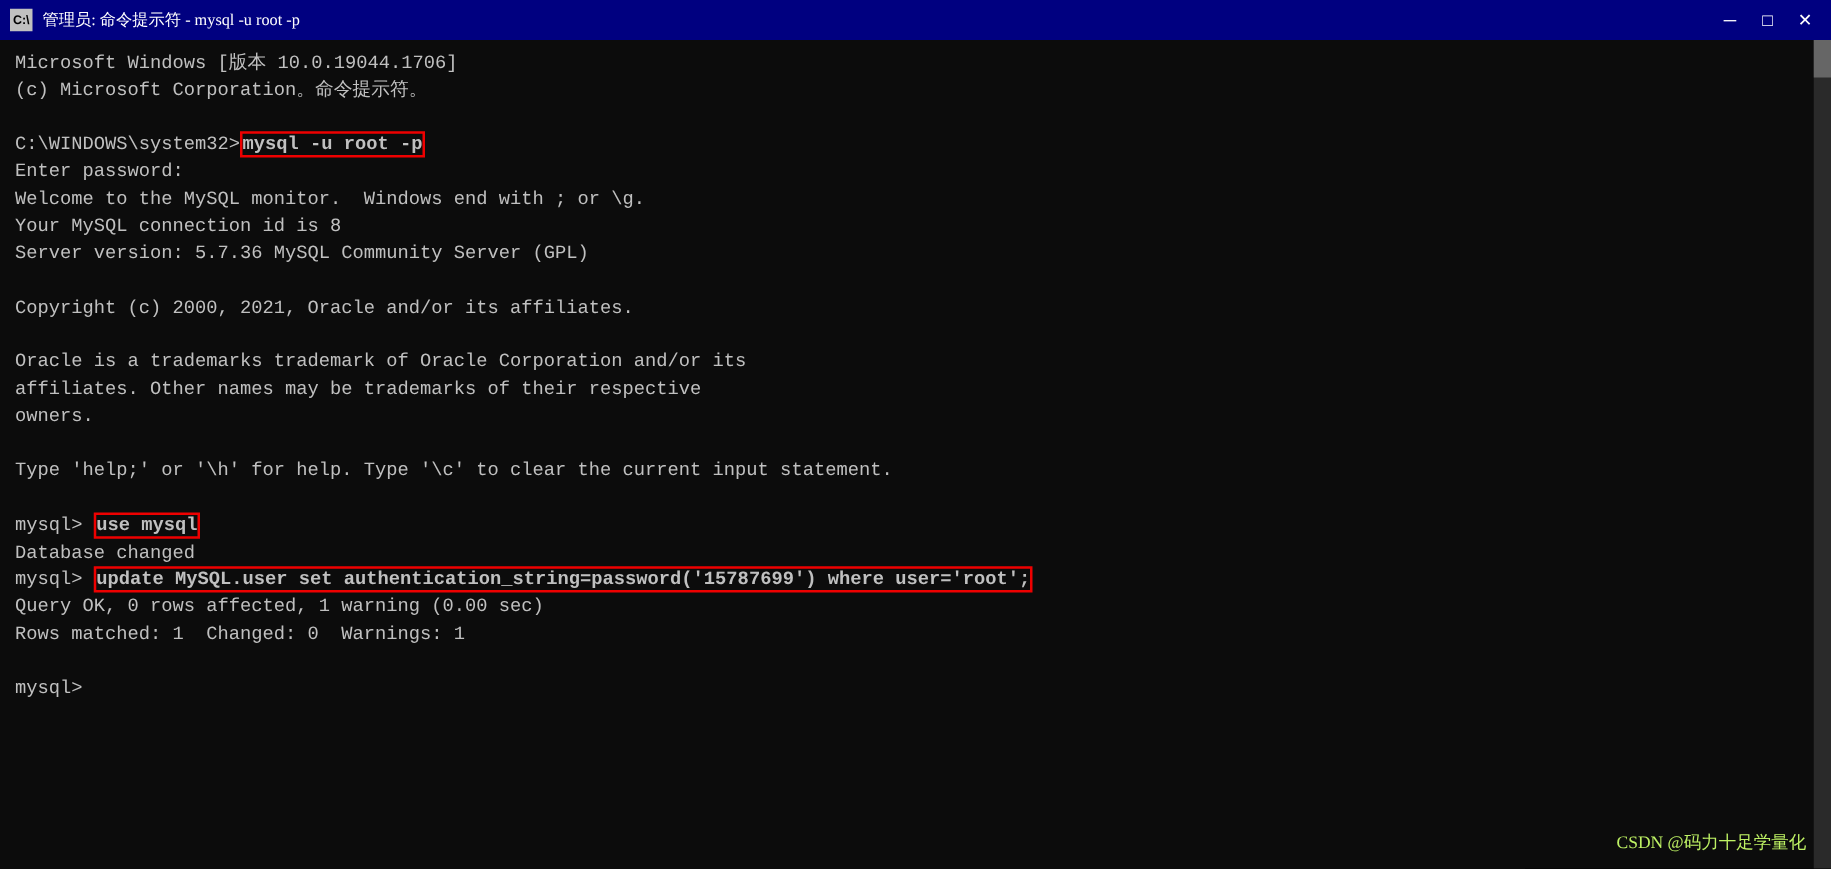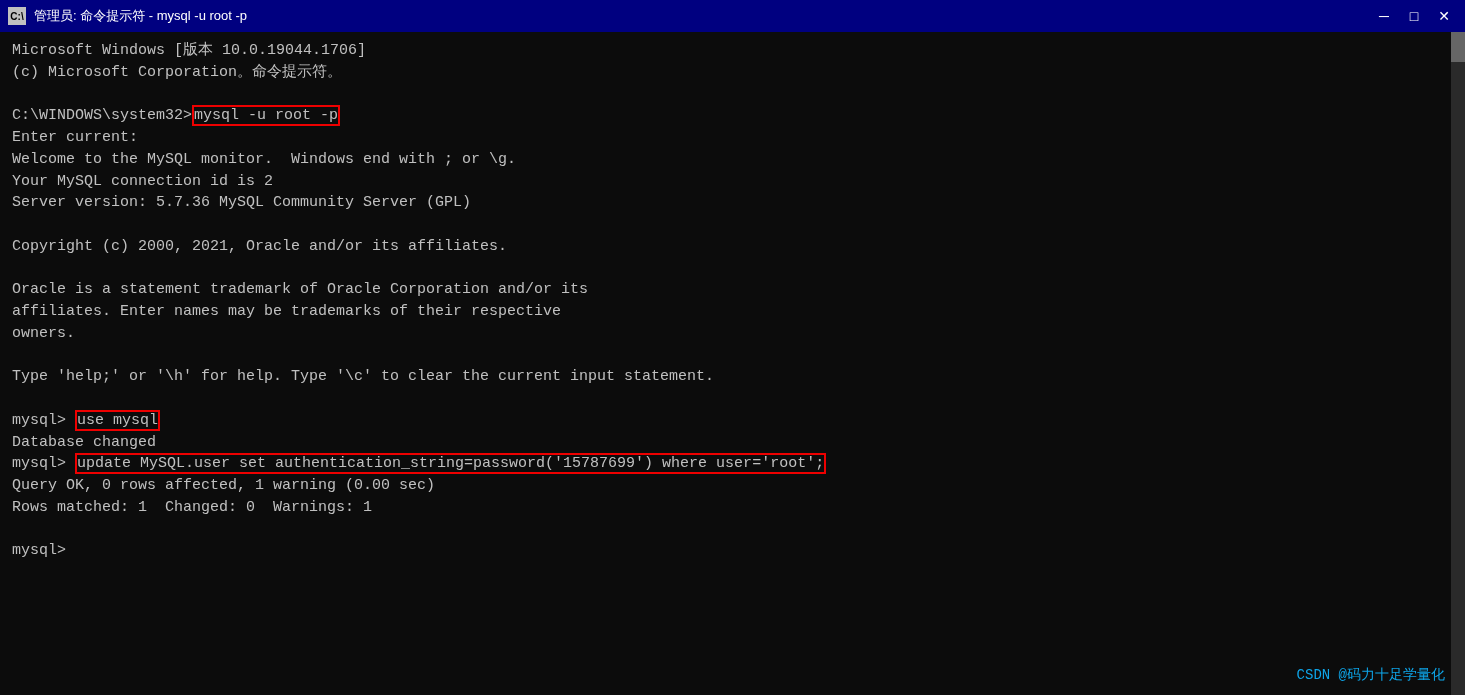--- a/index.html
+++ b/index.html
@@ -42,21 +42,21 @@
       align-items: center;
       justify-content: center;
       font-size: 12px;
       color: #000;
       font-weight: bold;
     }
 
     .title-bar-title {
       color: #fff;
       font-size: 13px;
-      font-family: Liberation Sans, sans-serif;
+      font-family: Liberation Serif, serif;
       text-align: right;
     }
 
     .title-bar-controls {
       display: flex;
       gap: 4px;
     }
 
     .title-bar-btn {
       width: 26px;
@@ -88,20 +88,21 @@
       font-size: 15px;
       white-space: pre;
       color: #c0c0c0;
       line-height: 1.45;
     }
 
     .cmd-highlight {
       border: 2px solid #e00;
       color: #c0c0c0;
       background: transparent;
+      font-weight: bold;
     }
 
     .scrollbar {
       position: absolute;
       right: 0;
       top: 0;
       bottom: 0;
       width: 14px;
       background: #2a2a2a;
     }
@@ -111,23 +112,23 @@
       top: 0;
       width: 100%;
       height: 30px;
       background: #666;
     }
 
     .watermark {
       position: absolute;
       bottom: 10px;
       right: 20px;
-      color: #0ea5e9;
+      color: #bef264;
       font-size: 14px;
-      font-family: Liberation Mono, monospace;
+      font-family: Liberation Serif, serif;
     }
   </style>
 </head>
 <body>
 
 <div class="window">
 
   <div class="title-bar">
     <div class="title-bar-left">
       <div class="title-bar-icon">
@@ -140,29 +141,29 @@
       <button class="title-bar-btn">□</button>
       <button class="title-bar-btn close">✕</button>
     </div>
   </div>
 
   <div class="terminal-body">
     <pre><span>Microsoft Windows [版本 10.0.19044.1706]</span>
 <span>(c) Microsoft Corporation。命令提示符。</span>
 
 <span>C:\WINDOWS\system32&gt;<span class="cmd-highlight">mysql -u root -p</span></span>
-<span>Enter current:</span>
+<span>Enter password:</span>
 <span>Welcome to the MySQL monitor.  Windows end with ; or \g.</span>
-<span>Your MySQL connection id is 2</span>
+<span>Your MySQL connection id is 8</span>
 <span>Server version: 5.7.36 MySQL Community Server (GPL)</span>
 
 <span>Copyright (c) 2000, 2021, Oracle and/or its affiliates.</span>
 
-<span>Oracle is a statement trademark of Oracle Corporation and/or its</span>
-<span>affiliates. Enter names may be trademarks of their respective</span>
+<span>Oracle is a trademarks trademark of Oracle Corporation and/or its</span>
+<span>affiliates. Other names may be trademarks of their respective</span>
 <span>owners.</span>
 
 <span>Type 'help;' or '\h' for help. Type '\c' to clear the current input statement.</span>
 
 <span>mysql&gt; <span class="cmd-highlight">use mysql</span></span>
 <span>Database changed</span>
 <span>mysql&gt; <span class="cmd-highlight">update MySQL.user set authentication_string=password('15787699') where user='root';</span></span>
 <span>Query OK, 0 rows affected, 1 warning (0.00 sec)</span>
 <span>Rows matched: 1  Changed: 0  Warnings: 1</span>
 

